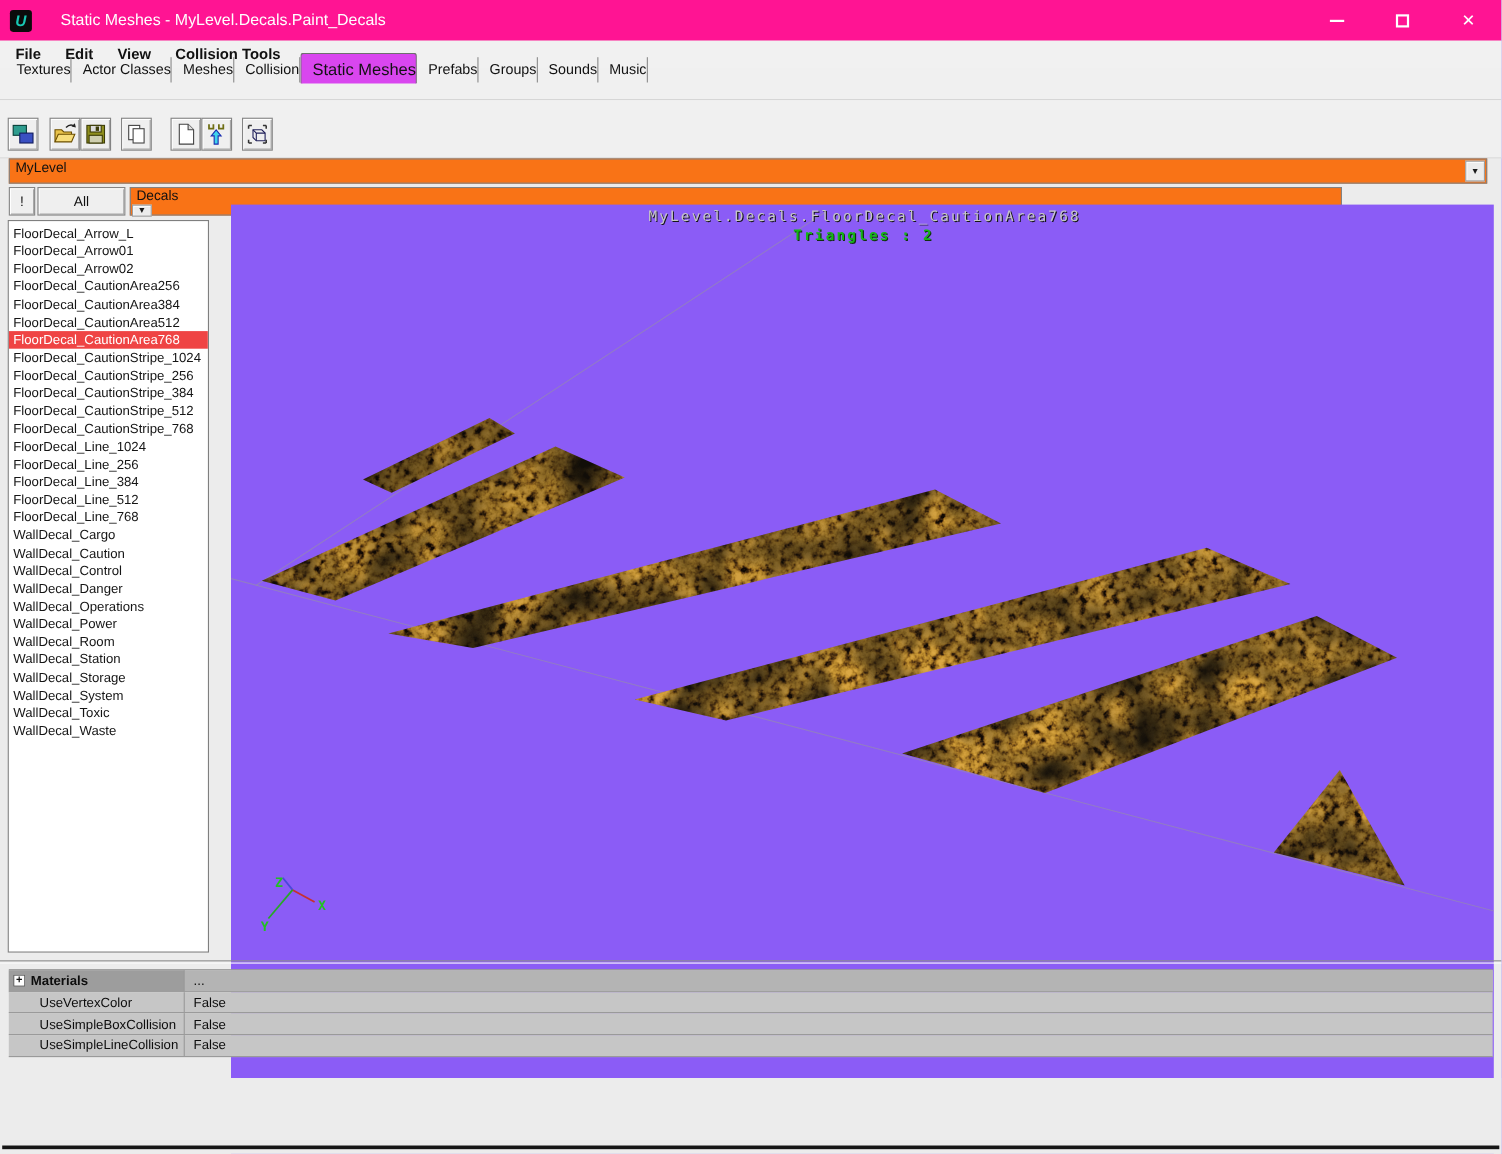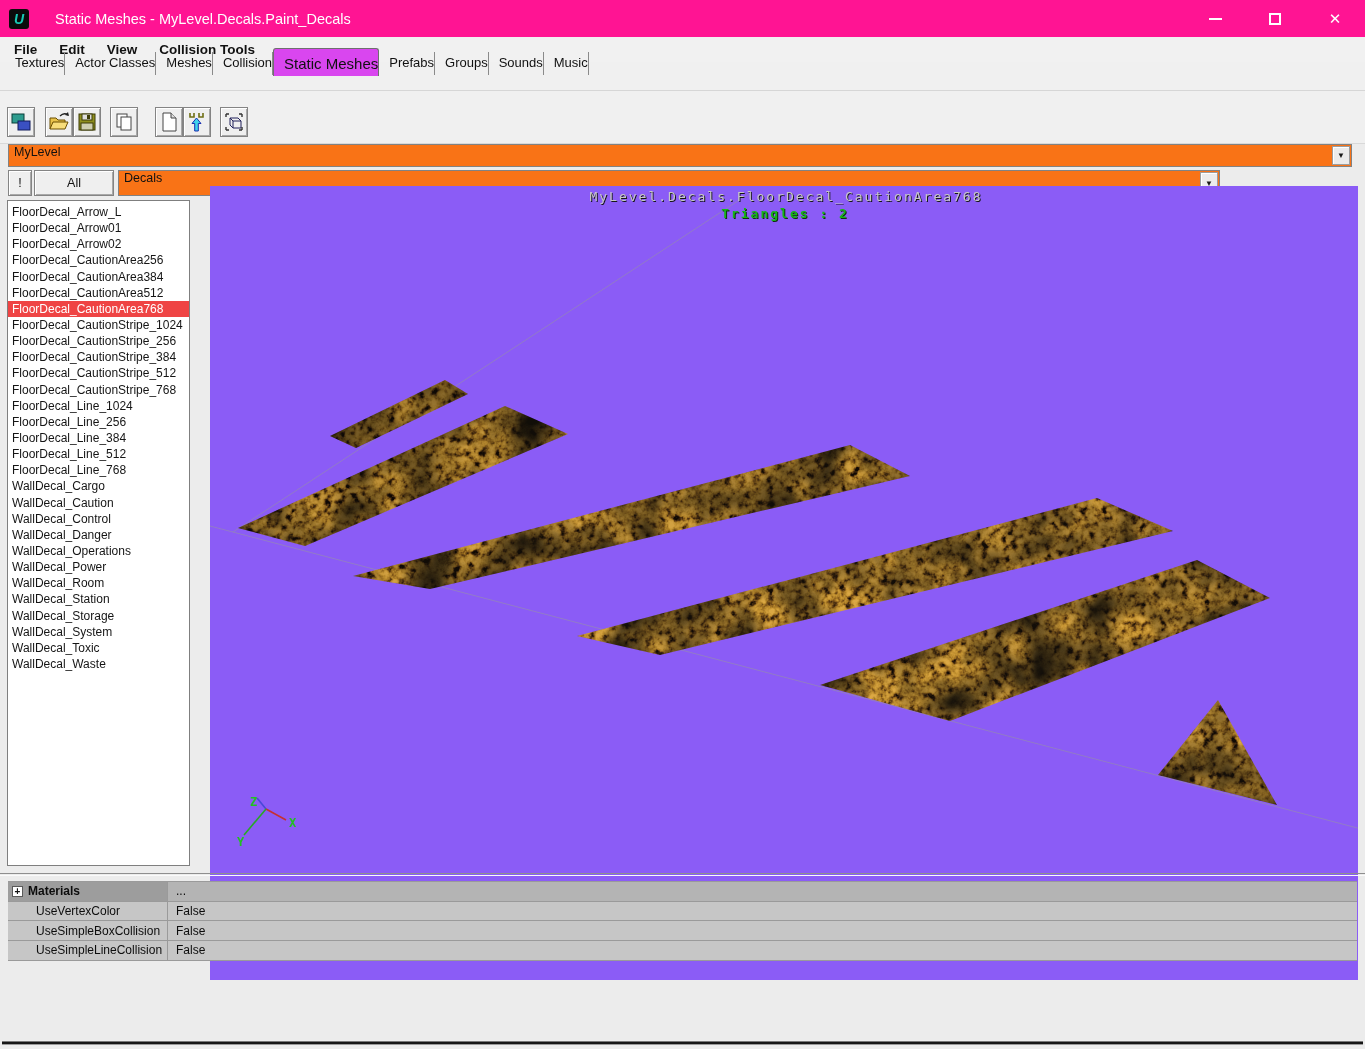--- a/index.html
+++ b/index.html
@@ -171,21 +171,21 @@
   </div>
 </div>
 
 <div class="combo" style="left:8px; top:144px; width:1344px; height:23px;">
   <div class="val">MyLevel</div>
   <div class="dd">▼</div>
 </div>
 
 <div class="sbtn" style="left:8px; top:170px; width:24px; height:26px;">!</div>
 <div class="sbtn" style="left:34px; top:170px; width:80px; height:26px;">All</div>
-<div class="combo" style="left:118px; top:170px; width:1102px; height:26px;">
+<div class="combo" style="left:118px; top:170px; width:1102px; height:26px;flex-direction:column;">
   <div class="val">Decals</div>
   <div class="dd">▼</div>
 </div>
 
 <div class="abs listbox">
     <div class="list-item">FloorDecal_Arrow_L</div>
     <div class="list-item">FloorDecal_Arrow01</div>
     <div class="list-item">FloorDecal_Arrow02</div>
     <div class="list-item">FloorDecal_CautionArea256</div>
     <div class="list-item">FloorDecal_CautionArea384</div>

